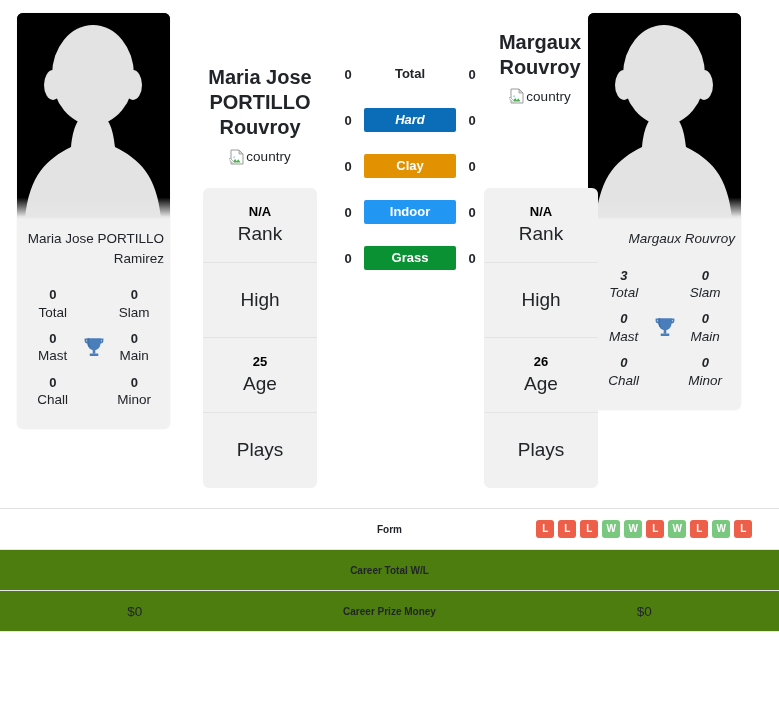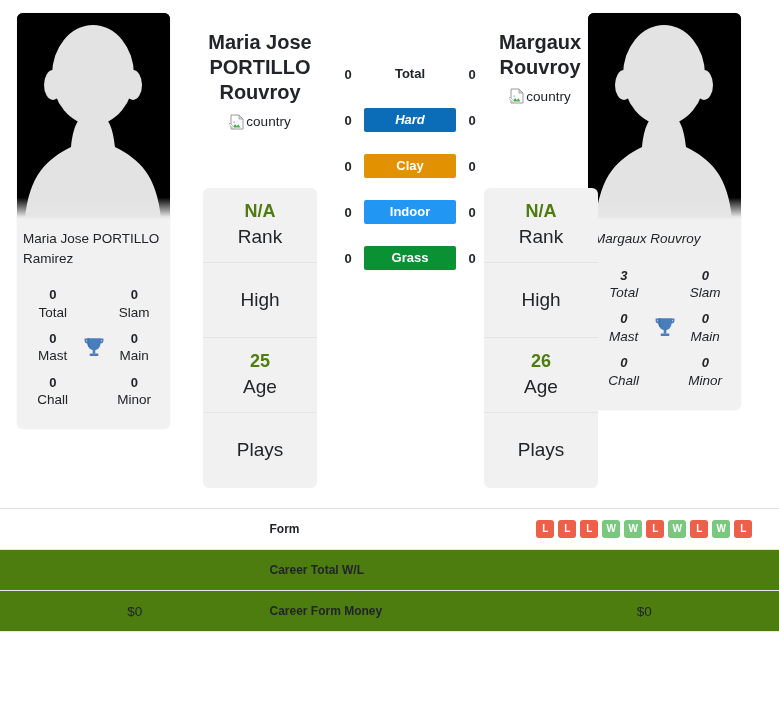--- a/index.html
+++ b/index.html
@@ -46,21 +46,21 @@
     left: 0; top: 0; width: 100%; height: 100%;
   }
   .photo-fade {
     position: absolute;
     left: 0; bottom: 0; width: 100%; height: 22px;
     background: linear-gradient(to bottom, rgba(0,0,0,0) 0%, rgba(229,229,229,0.0) 2%, #e6e6e6 90%, #eeeeee 100%);
   }
 
   .player-name-small {
     padding: 10px 6px 12px 6px;
-    text-align: left;
+    text-align: right;
     font-size: 13.5px;
     line-height: 1.45;
     color: #212529;
   }
 
   .titles-grid {
     padding: 0 6px 14px 6px;
   }
   .titles-row {
     display: flex;
@@ -92,21 +92,21 @@
     justify-content: center;
   }
 
   
   .name-head {
     position: absolute;
     top: 30px;
     width: 170px;
     text-align: center;
   }
-  .name-head.left  { left: 175px; }
+  .name-head.left  { left: 175px; margin-top: 35px; }
   .name-head.right { left: 455px; }
   .name-head .nm {
     font-size: 20px;
     font-weight: 700;
     line-height: 1.26;
     color: #212529;
     display: block;
   }
   .flag-line {
     margin-top: 8px;
@@ -139,23 +139,23 @@
     height: 75px;
     display: flex;
     flex-direction: column;
     align-items: center;
     justify-content: center;
     border-bottom: 1px solid #e4e4e4;
     line-height: 1.4;
   }
   .info-row:last-child { border-bottom: none; }
   .info-row .v {
-    font-size: 18px;
-    font-weight: 700;
-    color: #4d7c0f;
+    font-size: 13px;
+    font-weight: 700;
+    color: #000000;
   }
   .info-row .k {
     font-size: 19px;
     color: #212529;
   }
 
   
   .surfaces {
     position: absolute;
     left: 340px;
@@ -215,22 +215,22 @@
     flex: 1 1 0;
     text-align: center;
     font-size: 13.5px;
     color: #212529;
     display: flex;
     align-items: center;
     justify-content: center;
   }
   .st-mid {
     flex: 0 0 240px;
-    text-align: left;
-    font-size: 12px;
+    text-align: center;
+    font-size: 10px;
     font-weight: 700;
     color: #212529;
   }
   .form-strip {
     display: flex;
     gap: 4px;
     justify-content: center;
   }
   .form-badge {
     width: 18px;
@@ -488,18 +488,18 @@
           </div>
         </div>
       </div>
       <div class="st-row shaded">
         <div class="st-left"></div>
         <div class="st-mid">Career Total W/L</div>
         <div class="st-right"></div>
       </div>
       <div class="st-row shaded">
         <div class="st-left">$0</div>
-        <div class="st-mid">Career Form Money</div>
+        <div class="st-mid">Career Prize Money</div>
         <div class="st-right">$0</div>
       </div>
     </div>
 
 </div>
 
 </body></html>

